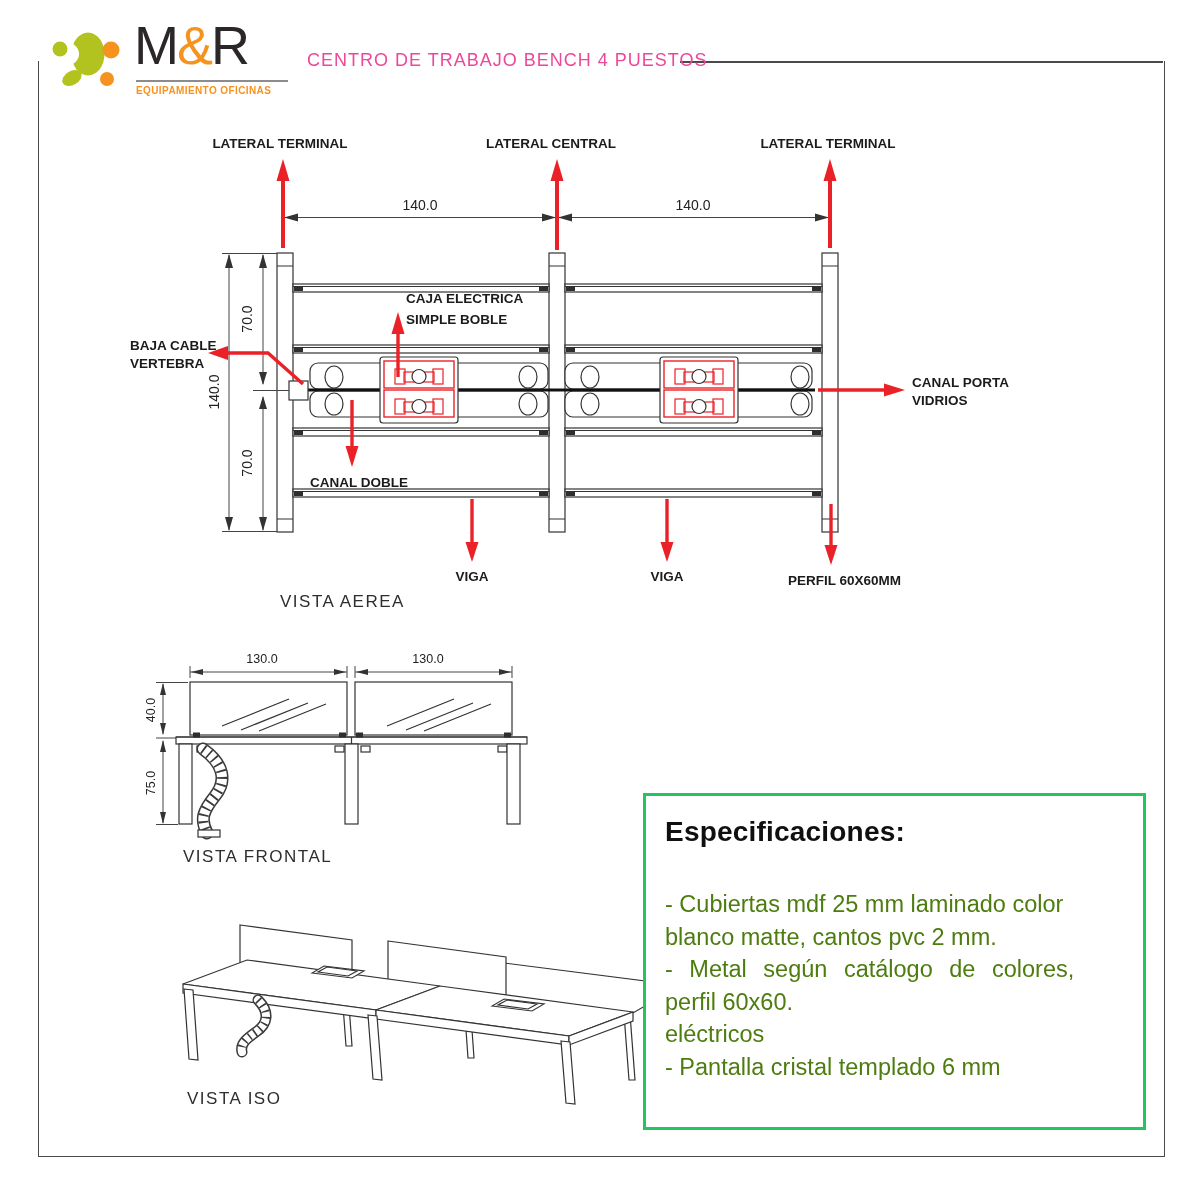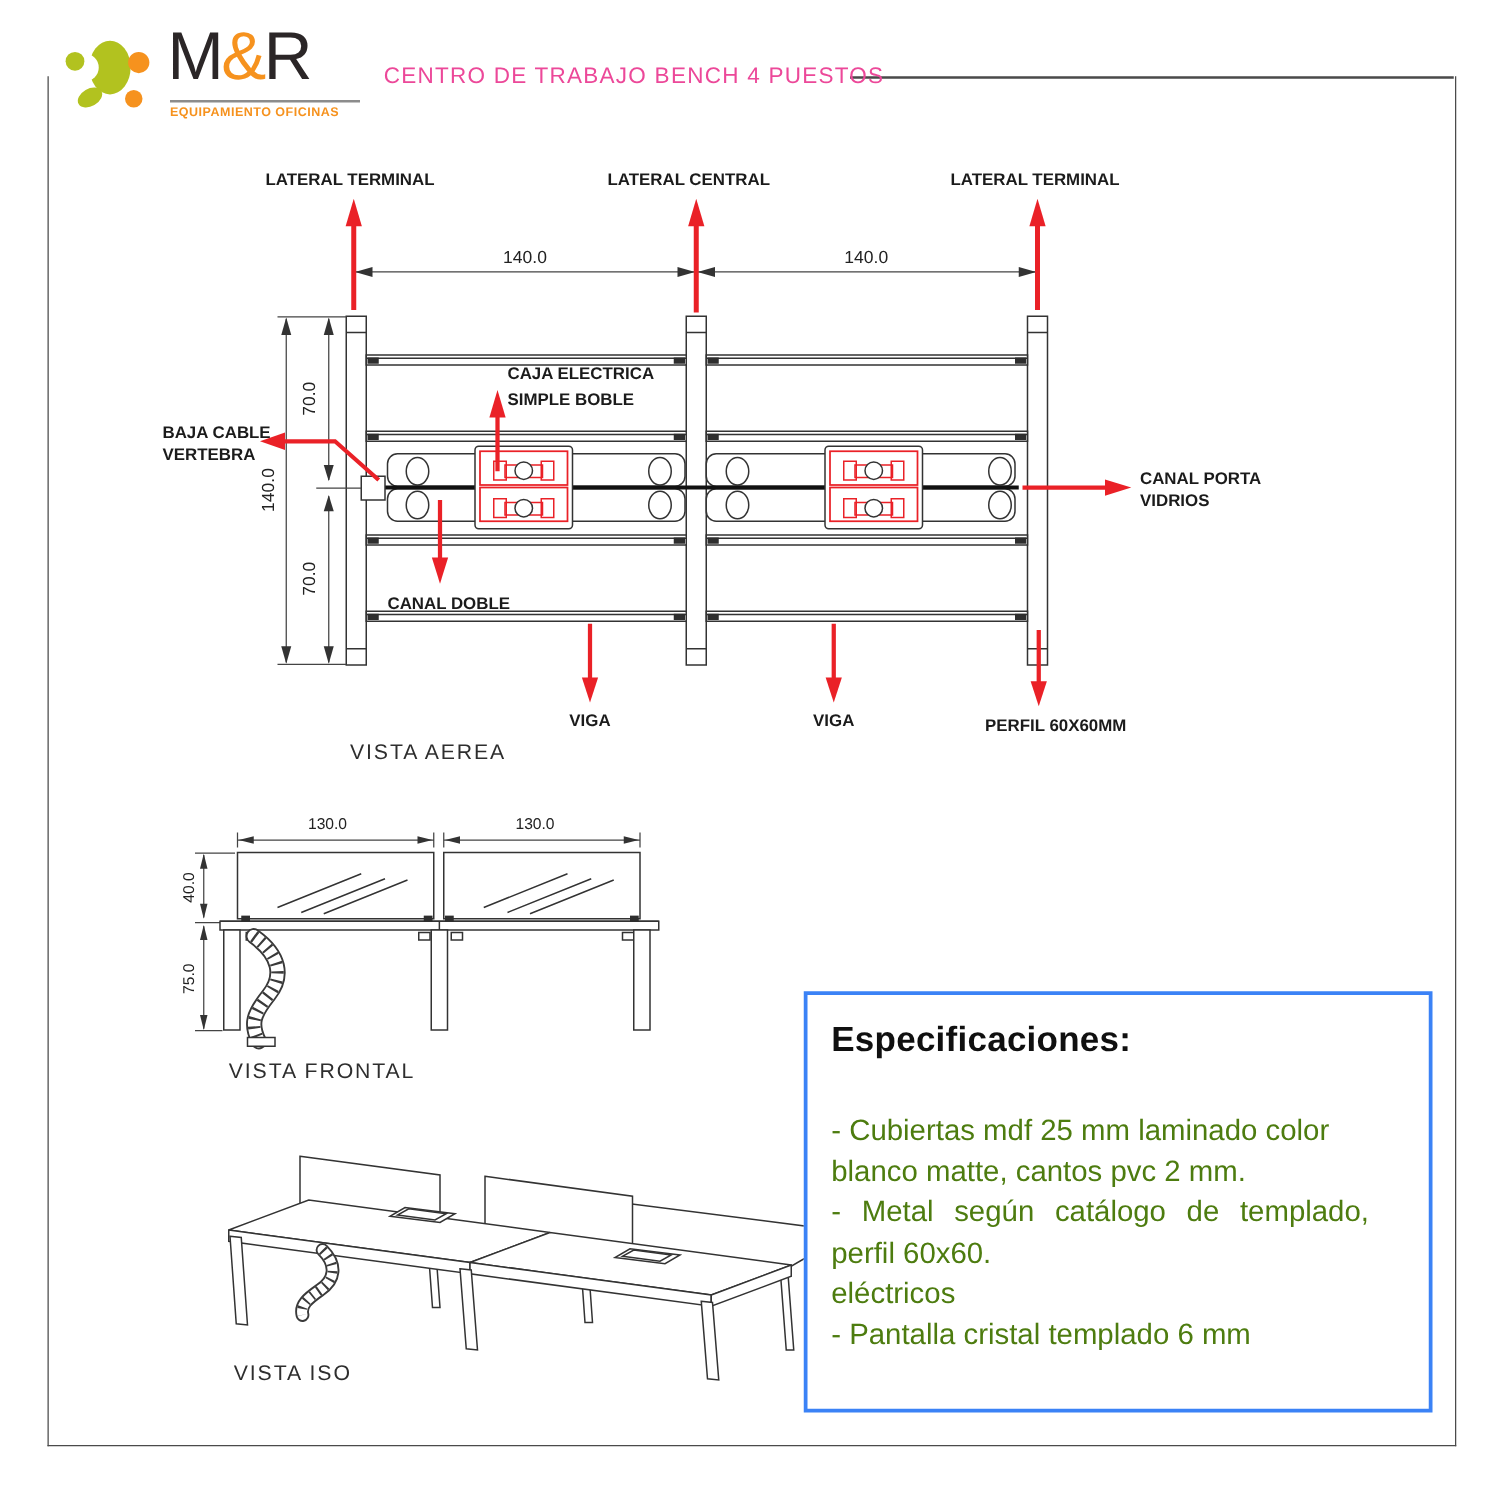--- a/index.html
+++ b/index.html
@@ -28,21 +28,21 @@
   .red-fill{fill:#ea2127;stroke:none;}
   .dimln{stroke:#444;fill:none;stroke-width:1px;}
   .dimarr{fill:#333;stroke:none;}
   text{font-family:"Liberation Sans",sans-serif;}
   .lbl{font-weight:bold;font-size:13.5px;fill:#1b1b1b;}
   .dim{font-size:14px;fill:#222;}
   .dims{font-size:12.5px;fill:#222;}
   .vista{font-size:17px;letter-spacing:1.5px;fill:#2e2e2e;}
   
   #specs{position:absolute;left:643px;top:793px;width:503px;height:337px;box-sizing:border-box;
-         border:3px solid #3b82f6;background:#fff;padding:20px 18px 0 19px;}
+         border:3px solid #22c55e;background:#fff;padding:20px 18px 0 19px;}
   #specs h2{margin:0 0 40px 0;font-size:28px;color:#101010;letter-spacing:.2px;}
   .spec-line{font-size:23.5px;color:#4d7c0f;line-height:32.5px;white-space:nowrap;}
   .spec-line.wide{word-spacing:10px;}
 </style>
 </head>
 <body>
 
 <div id="page">
 
   <div id="frame"></div>
@@ -314,19 +314,19 @@
       <path d="M258,1000 C270,1012 268,1024 256,1032 C246,1039 240,1044 242,1052" stroke="#ffffff" stroke-width="8" fill="none" stroke-linecap="round"></path>
       <path d="M258,1000 C270,1012 268,1024 256,1032 C246,1039 240,1044 242,1052" stroke="#3a3a3a" stroke-width="8" fill="none" stroke-dasharray="1.6 4.8"></path>
     </g>
     <text class="vista" x="187" y="1104">VISTA ISO</text>
   </svg>
 
   <div id="specs">
     <h2>Especificaciones:</h2>
     <div class="spec-line">- Cubiertas mdf 25 mm laminado color</div>
     <div class="spec-line">blanco matte, cantos pvc 2 mm.</div>
-    <div class="spec-line wide">- Metal según catálogo de templado,</div>
+    <div class="spec-line wide">- Metal según catálogo de colores,</div>
     <div class="spec-line">perfil 60x60.</div>
     <div class="spec-line">eléctricos</div>
     <div class="spec-line">- Pantalla cristal templado 6 mm</div>
   </div>
 
 </div>
 
 </body></html>

